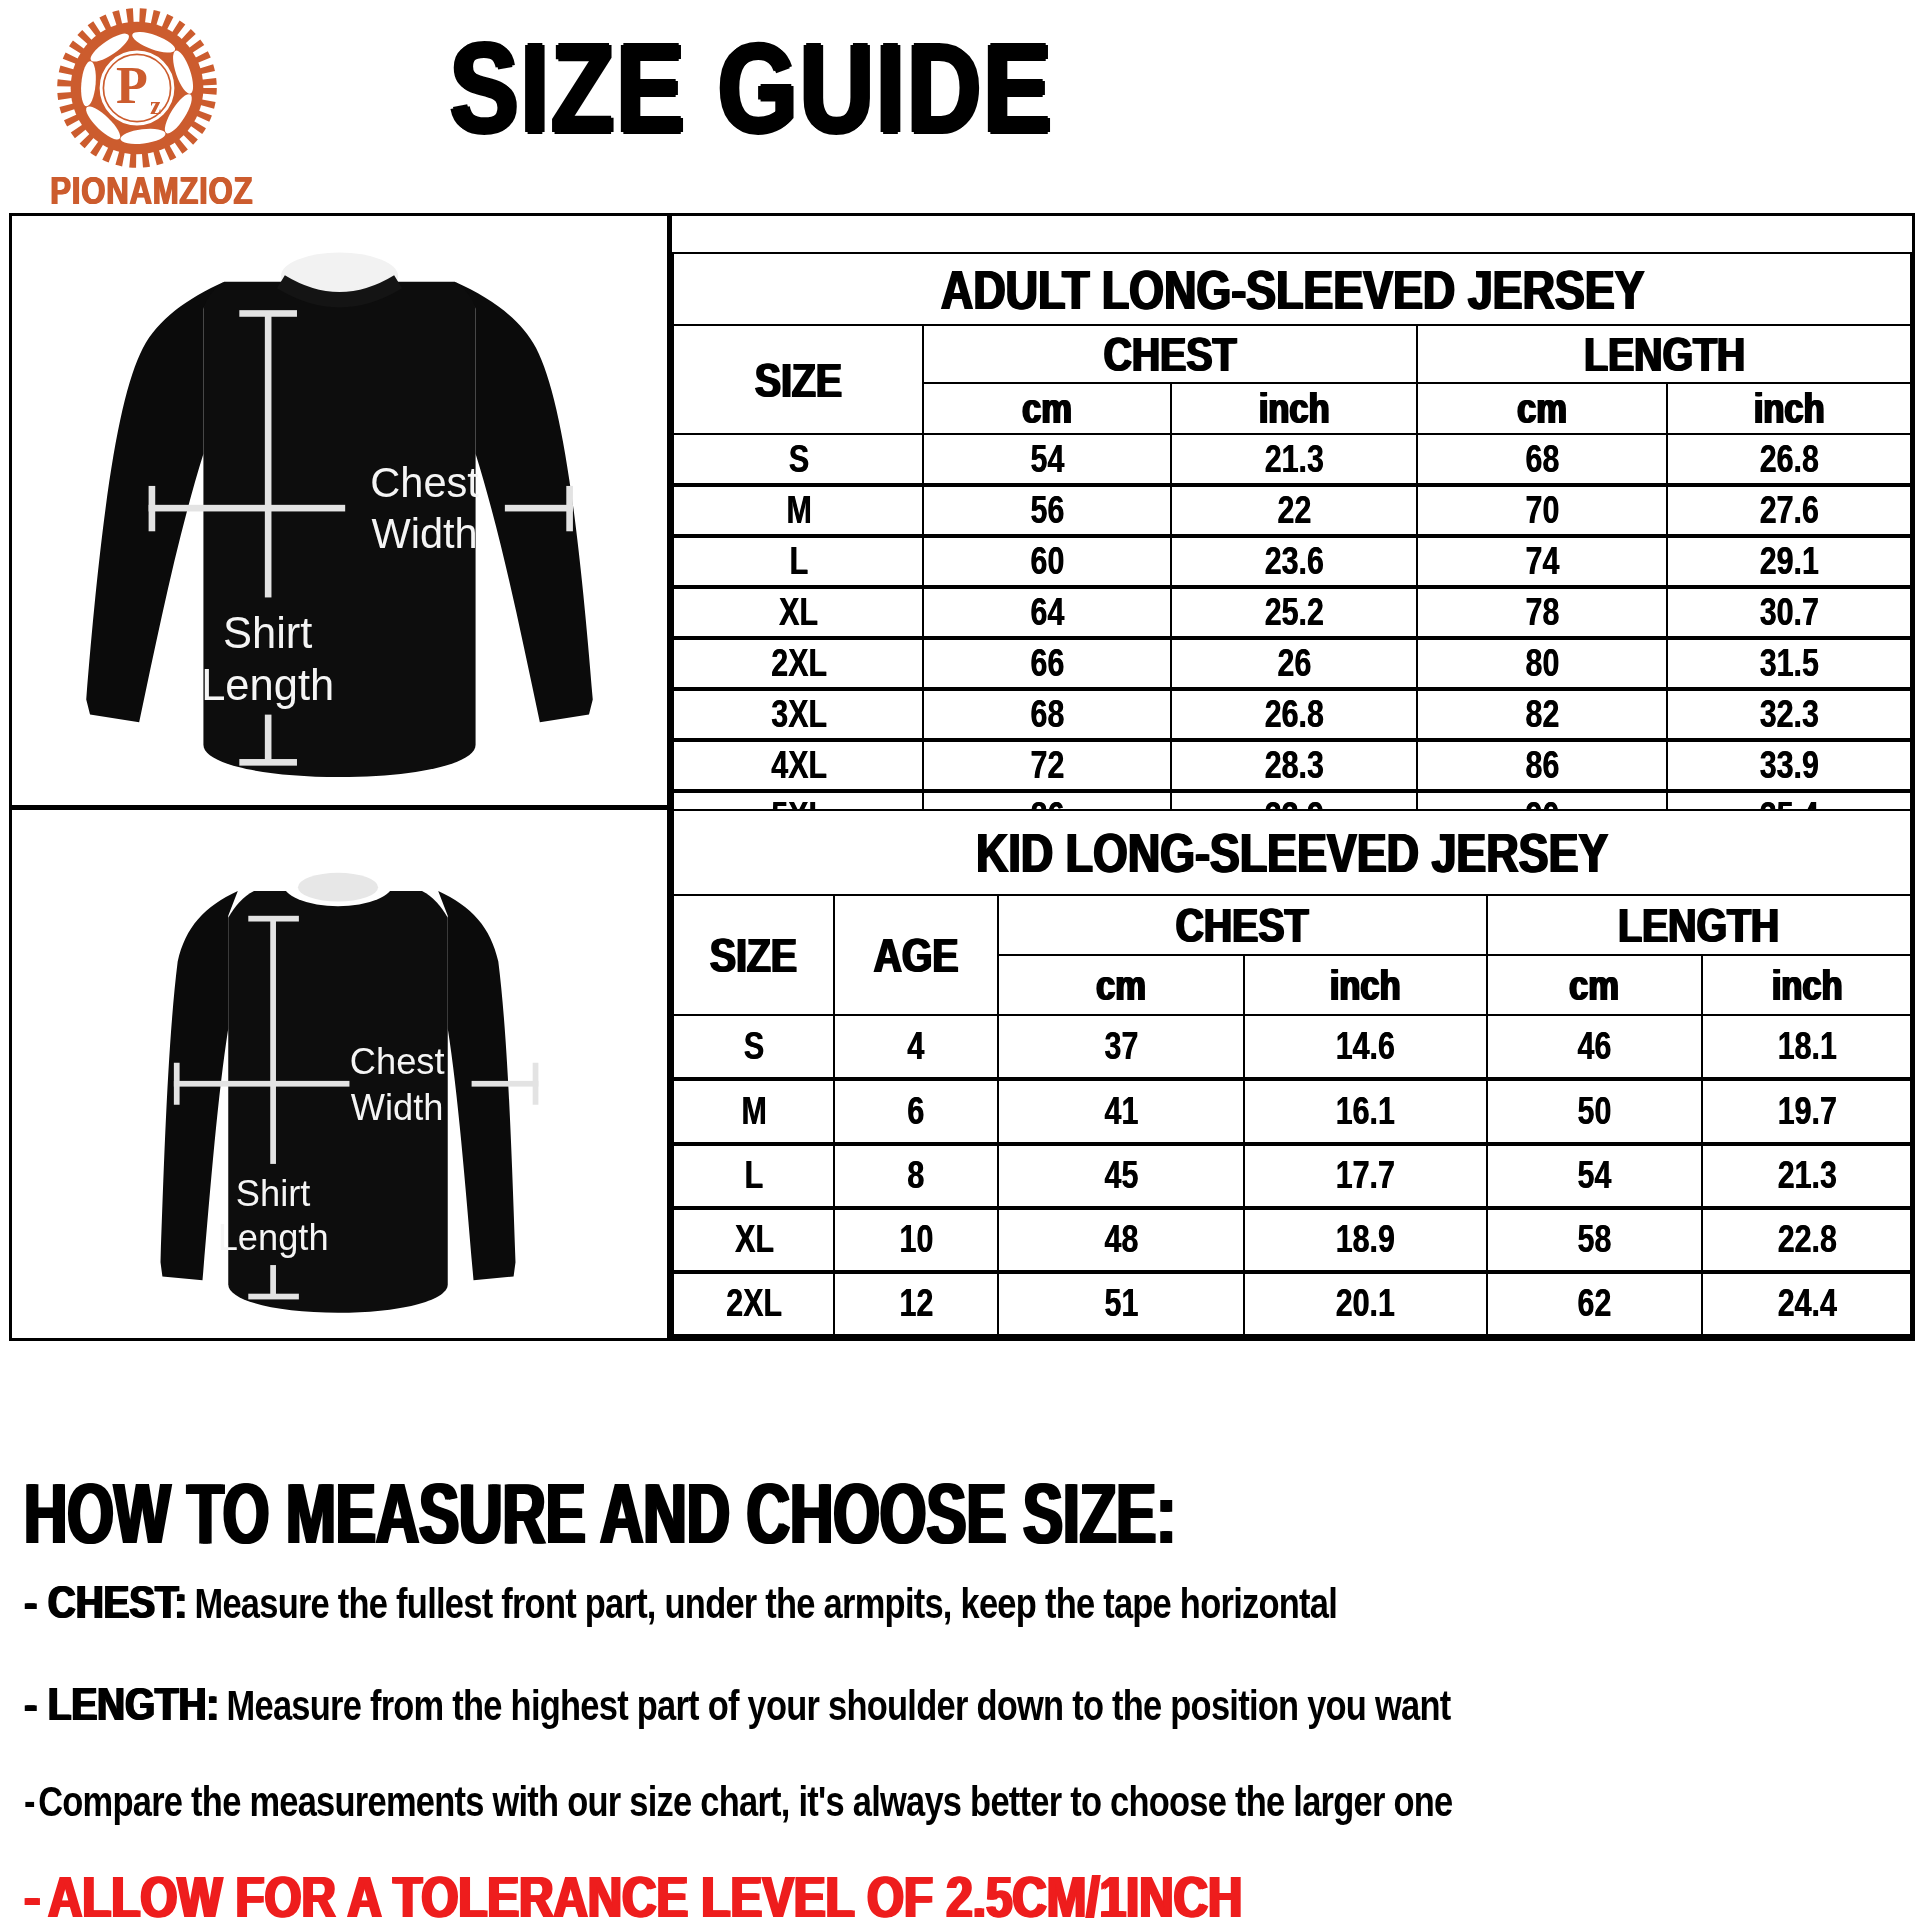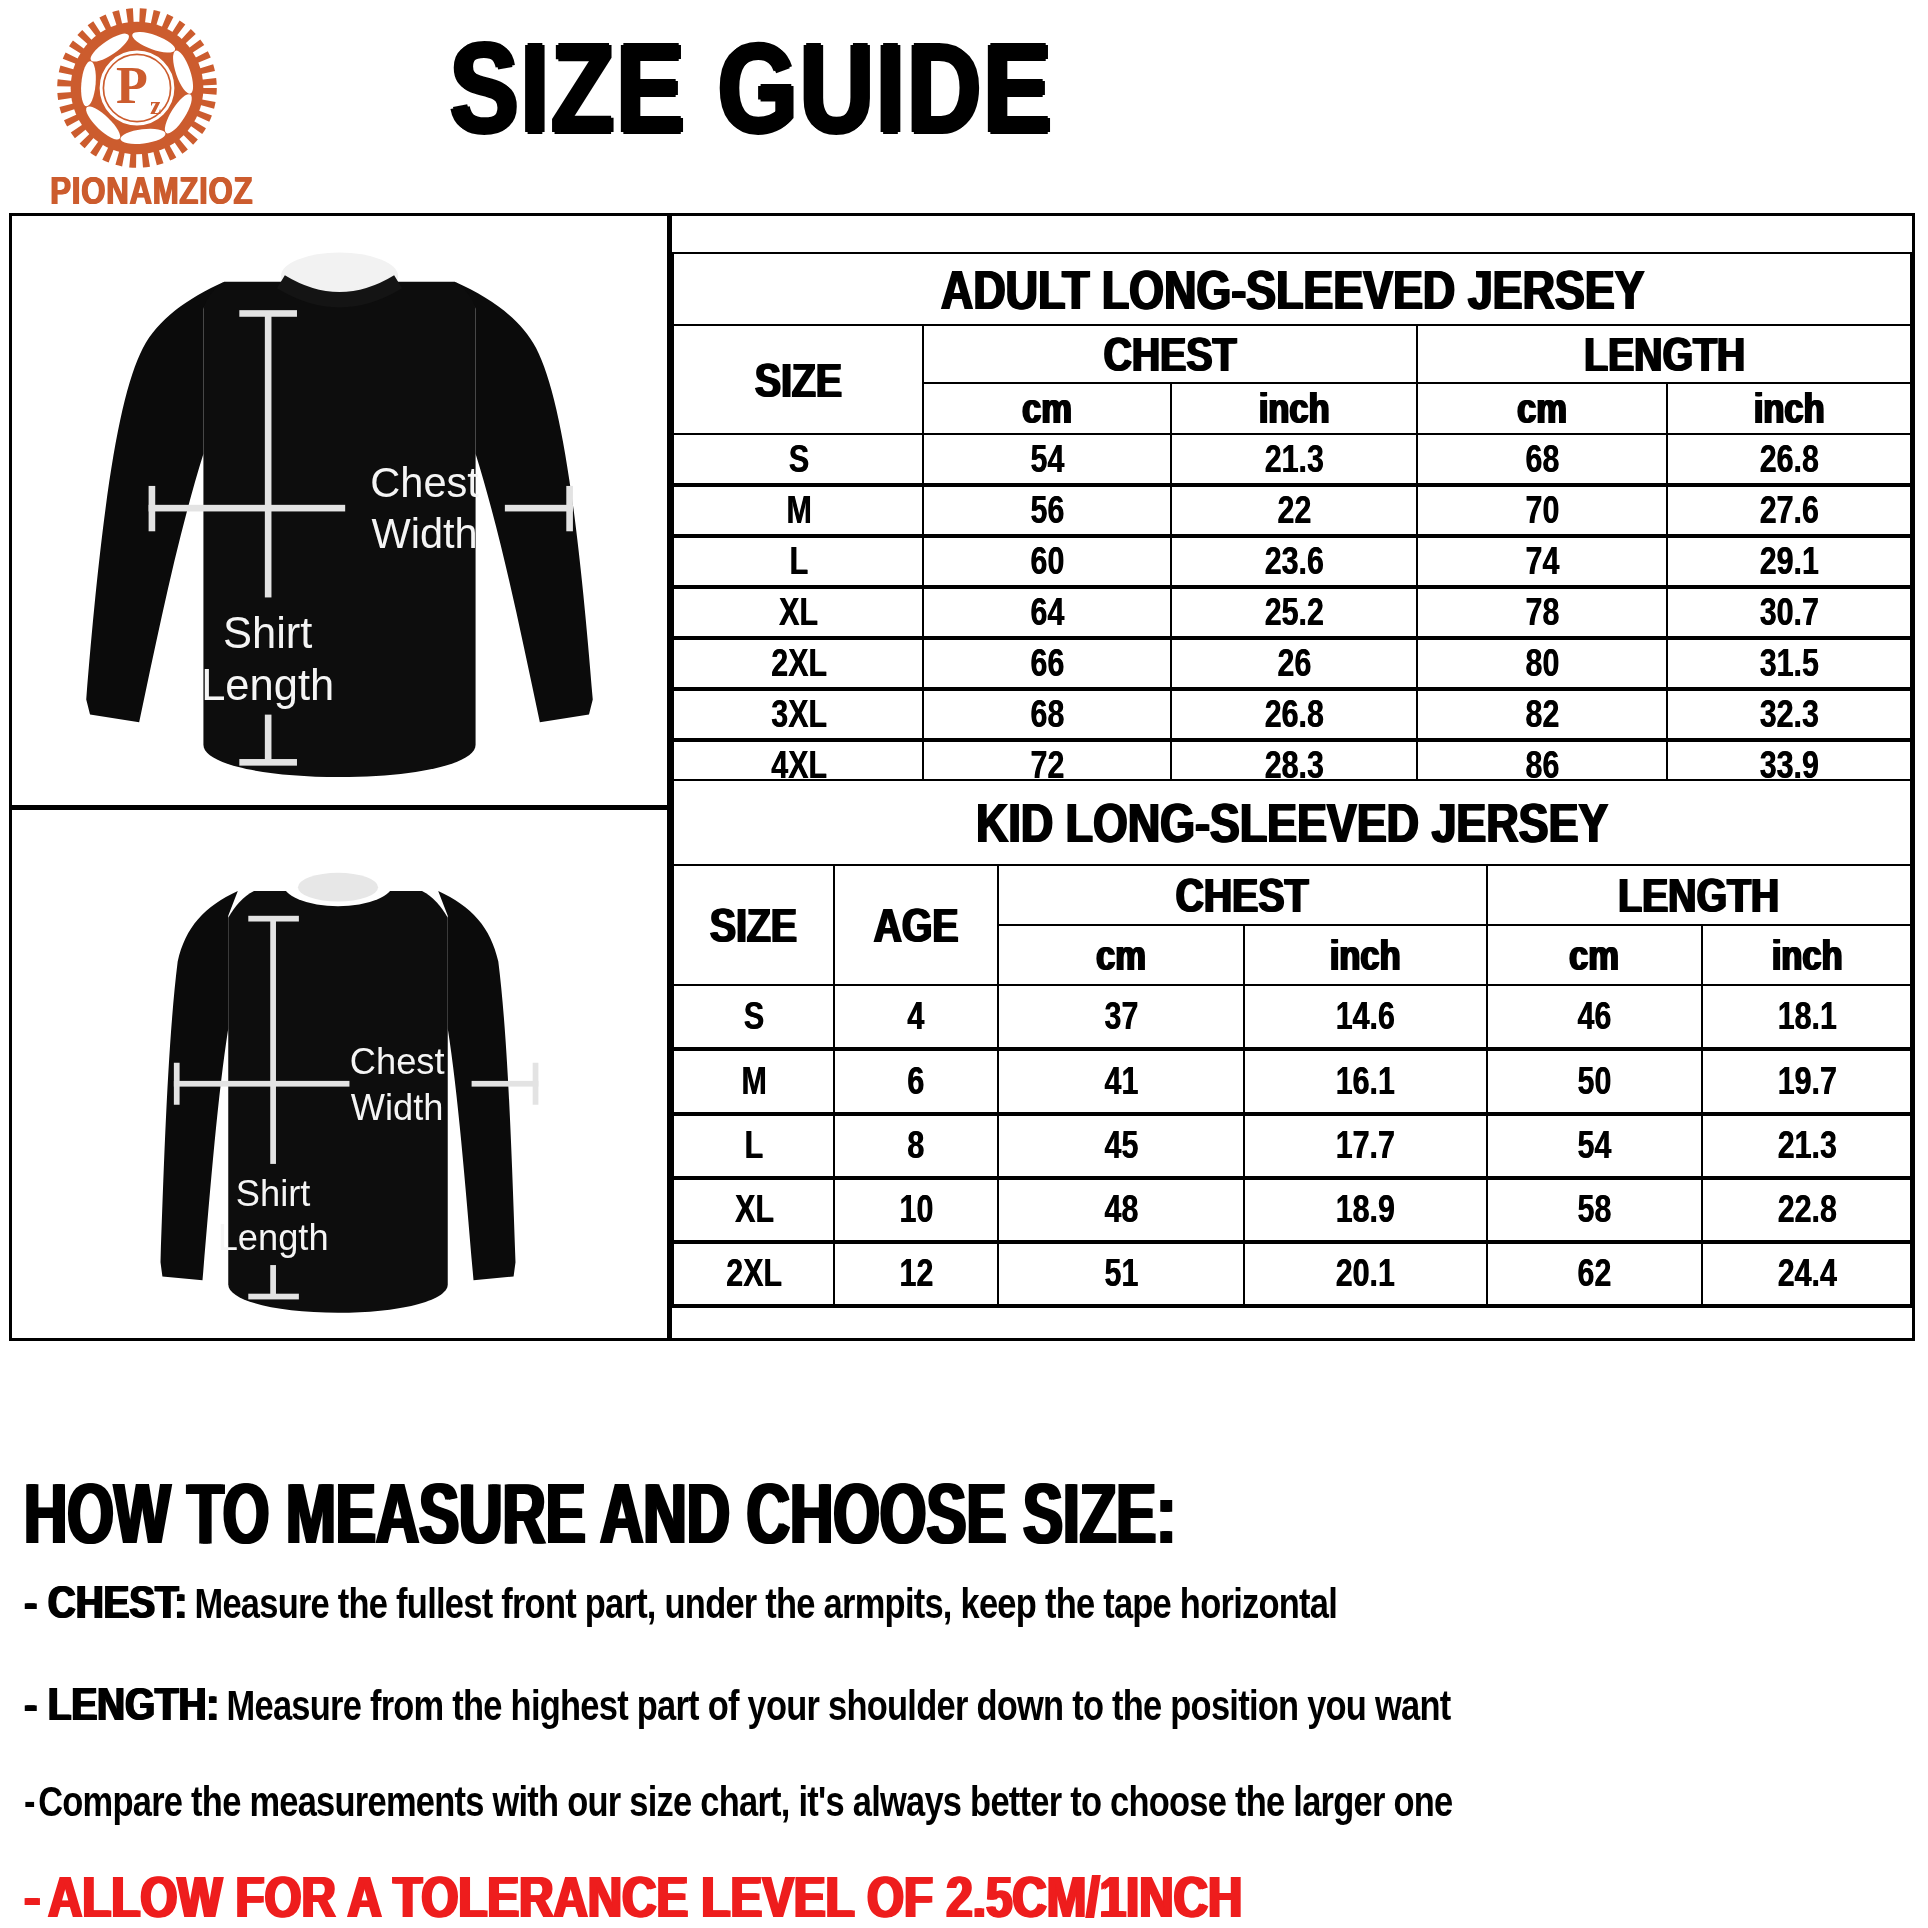--- a/index.html
+++ b/index.html
@@ -20,21 +20,21 @@
 
   
   .main-box{position:absolute;left:9.4px;top:213px;width:1900px;height:1122px;border:3.8px solid #000;}
   .vline{position:absolute;left:655px;top:0;width:4.7px;height:100%;background:#000;}
   .divider-h{position:absolute;left:0;top:589px;width:100%;height:4.7px;background:#000;}
 
   .adult-shirt{position:absolute;left:13px;top:11.3px;}
   .kid-shirt{position:absolute;left:49px;top:612px;}
 
   .tblwrap-adult{position:absolute;left:660px;top:0;width:1240px;height:589px;margin-top:36px;}
-  .tblwrap-kid{position:absolute;left:660px;top:563px;width:1240px;height:529px;}
+  .tblwrap-kid{position:absolute;left:660px;top:593px;width:1240px;height:529px;}
 
   table{width:100%;height:100%;border-collapse:collapse;table-layout:fixed;}
   td{border:2.8px solid #000;text-align:center;vertical-align:middle;padding:0;background:#fff;}
   .r-d td{border-bottom-width:4.7px;}
   .cx{display:inline-block;transform:scaleX(0.8);transform-origin:center center;
       font-weight:bold;white-space:nowrap;}
   .thick{text-shadow:1.4px 0 currentColor,-1.4px 0 currentColor;}
   .f-title{font-size:56px;}
   .f-h1{font-size:49px;}
   .f-h2{font-size:43px;}

